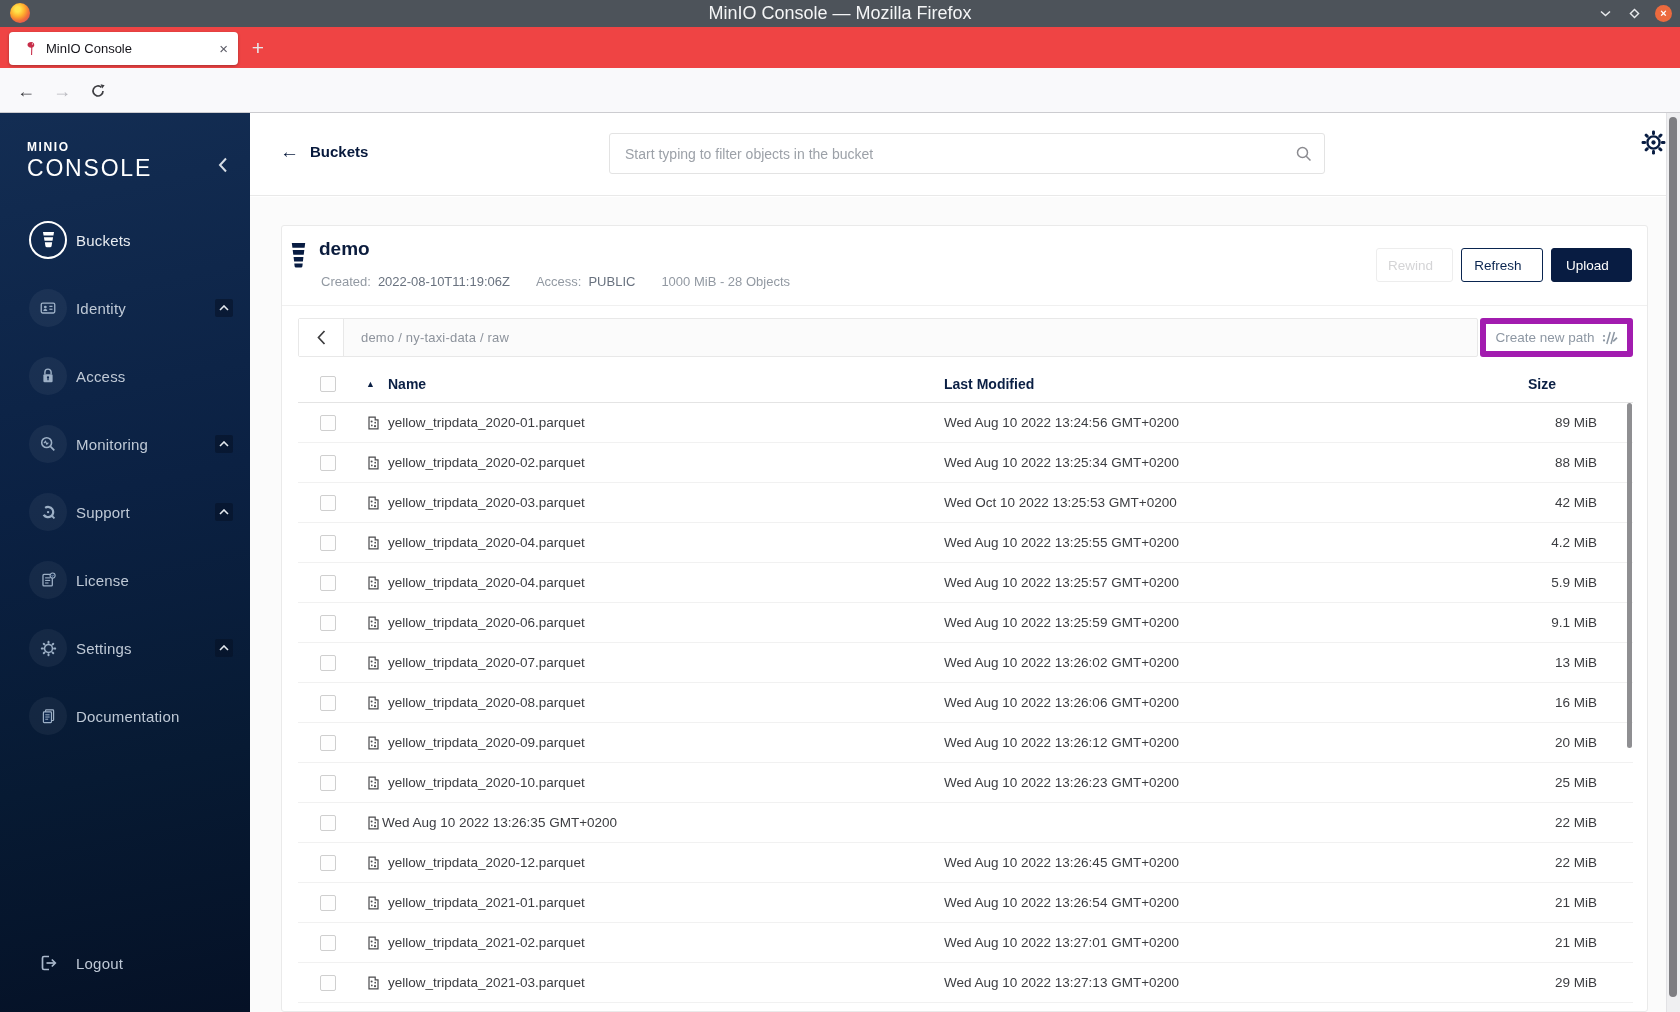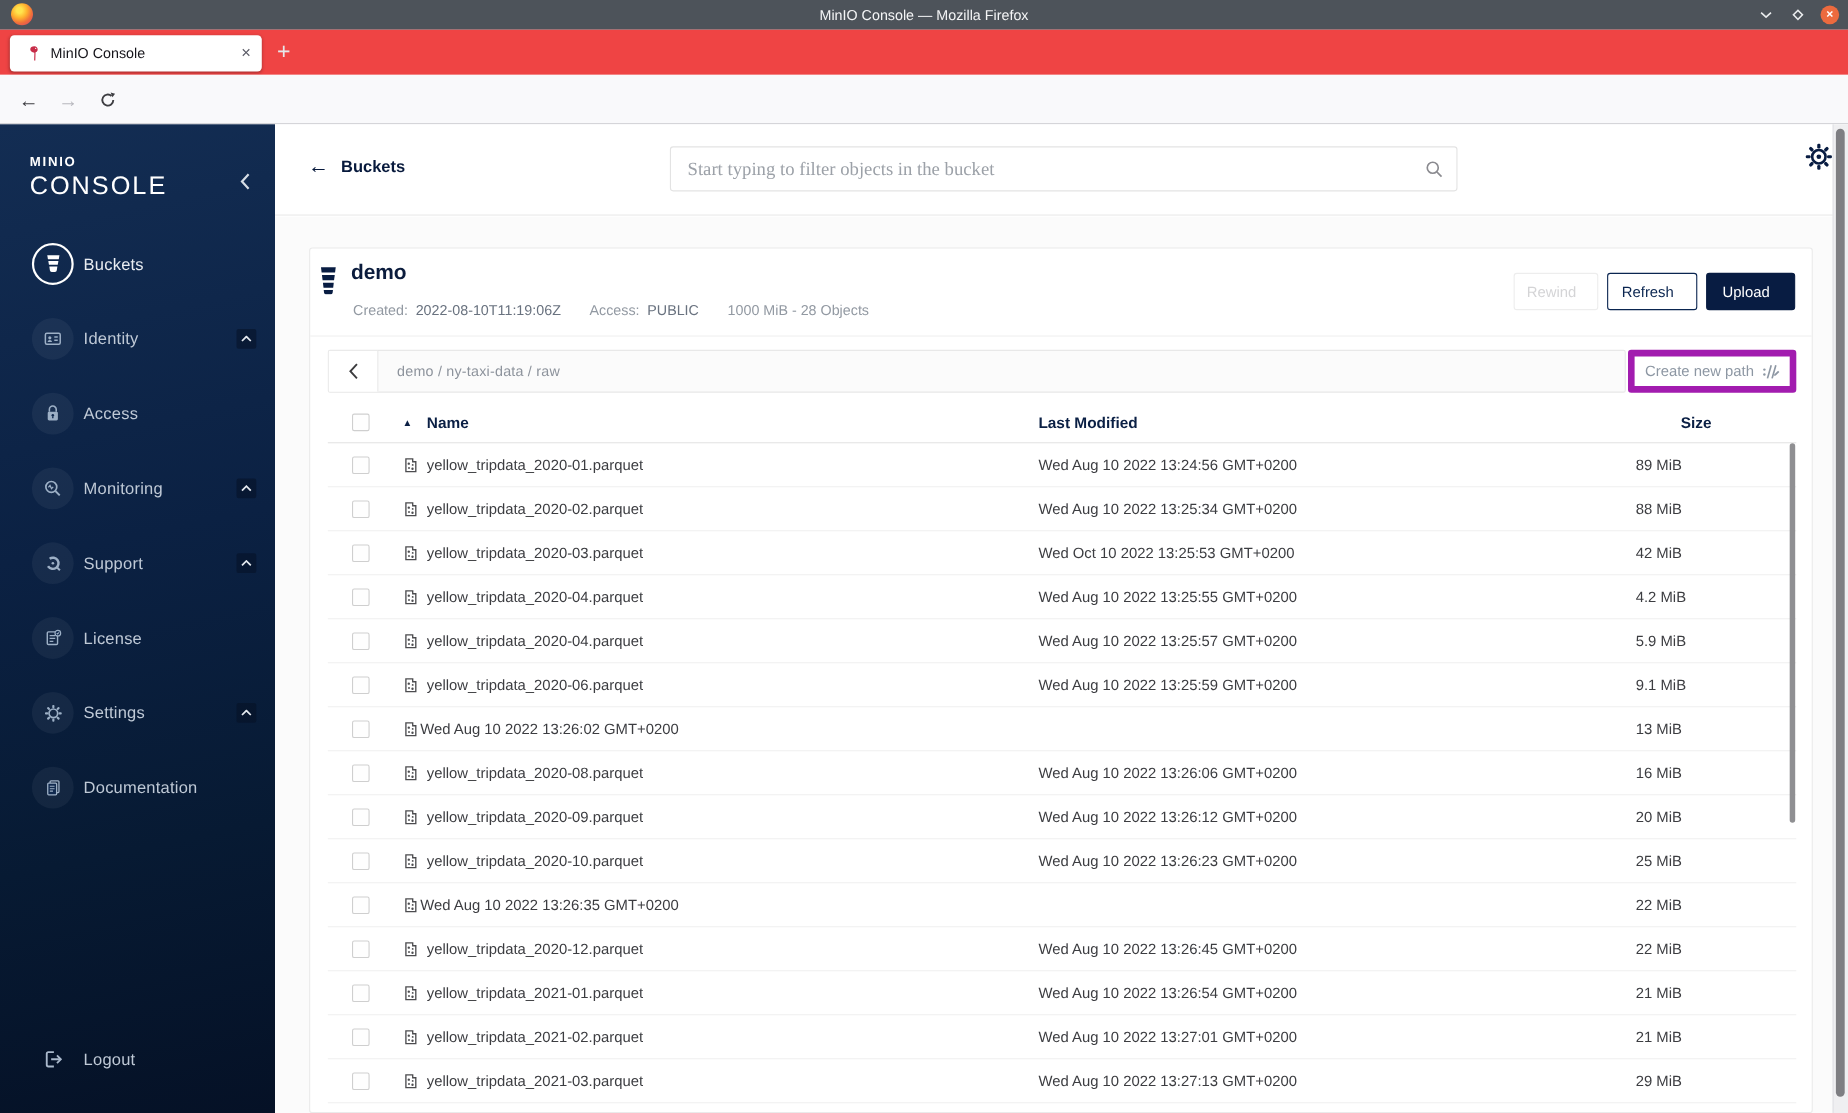--- a/index.html
+++ b/index.html
@@ -3,21 +3,21 @@
 <meta charset="utf-8">
 <style>
   *{box-sizing:border-box;margin:0;padding:0}
   html,body{width:1680px;height:1012px;overflow:hidden;font-family:"Liberation Sans",sans-serif;background:#fff}
   svg{display:block}
 
   
   .titlebar{position:absolute;left:0;top:0;width:1680px;height:27px;background:#4d535a;color:#fff}
   .fx-logo{position:absolute;left:10px;top:3px;width:20px;height:20px;border-radius:50%;
     background:radial-gradient(circle at 38% 32%,#ffe44d 0 14%,#ffb12e 38%,#f0703a 62%,#d7356f 100%)}
-  .win-title{position:absolute;left:0;top:0;width:100%;height:27px;line-height:27px;text-align:center;font-size:13px;color:#f4f5f6}
+  .win-title{position:absolute;left:0;top:0;width:100%;height:27px;line-height:27px;text-align:center;font-size:18px;color:#f4f5f6}
   .win-controls{position:absolute;right:8px;top:0;height:27px;display:flex;align-items:center;gap:13px}
   .wc{width:16px;height:16px;display:flex;align-items:center;justify-content:center;color:#e8eaec}
   .wc-close{width:17px;height:17px;border-radius:50%;background:#ec6a3e;color:#fff;font-size:11px;font-weight:bold;line-height:17px;text-align:center}
 
   .tabstrip{position:absolute;left:0;top:27px;width:1680px;height:41px;background:#ef4444}
   .tab{position:absolute;left:9px;top:5px;width:229px;height:33px;background:#fff;border-radius:4px;display:flex;align-items:center;box-shadow:0 1px 3px rgba(0,0,0,.3)}
   .tab-title{font-size:13px;color:#15141a;margin-left:9px;flex:1}
   .tab-close{margin-right:10px;color:#5b5b66;font-size:15px;line-height:15px}
   .new-tab{position:absolute;left:243px;top:6px;width:30px;height:30px;color:#e6e7e9;font-size:21px;text-align:center;line-height:29px}
 
@@ -46,21 +46,21 @@
   .nav-label{margin-left:9px;font-size:15px;color:#bfc9d6;letter-spacing:.2px}
   .nav-item.active .nav-label{color:#e9edf2}
   .caret{position:absolute;right:17px;width:18px;height:18px;background:rgba(5,16,36,.55);border-radius:2px;display:flex;align-items:center;justify-content:center}
 
   
   .main-header{position:absolute;left:250px;top:113px;width:1430px;height:83px;background:#fff;border-bottom:1px solid #e9e9e9}
   .back-group{position:absolute;left:30px;top:29px;display:flex;align-items:center;color:#07193C}
   .back-arrow{font-size:19px;line-height:19px}
   .back-label{margin-left:11px;font-size:15px;font-weight:bold}
   .obj-search{position:absolute;left:359px;top:20px;width:716px;height:41px;background:#fff;border:1px solid #e3e3e3;border-radius:3px}
-  .obj-search input{width:100%;height:100%;border:0;outline:none;padding:0 40px 0 15px;font-size:17px;color:#a21caf;font-family:Liberation Serif, serif;background:transparent}
+  .obj-search input{width:100%;height:100%;border:0;outline:none;padding:0 40px 0 15px;font-size:14px;color:#a21caf;font-family:Liberation Sans, sans-serif;background:transparent}
   .obj-search input::placeholder{color:#9ca1a8}
   .search-mag{position:absolute;right:11px;top:11px;color:#8b8b90}
   .top-gear{position:absolute;right:13px;top:16px;color:#081C42}
 
   
   .page{position:absolute;left:250px;top:197px;width:1643px;height:815px;background:#fbfbfb}
   .card{position:absolute;left:31px;top:28px;width:1367px;height:787px;background:#fff;border:1px solid #eaeaea;border-radius:3px}
 
   .bucket-header{position:relative;height:80px;border-bottom:1px solid #f0f0f0}
   .bucket-ico{position:absolute;left:9px;top:16px;color:#081C42}
@@ -85,21 +85,21 @@
 
   .tbl-head{position:absolute;left:16px;top:140px;width:1335px;height:37px;display:flex;align-items:center;border-bottom:1px solid #e4e4e4;font-size:14px;font-weight:bold;color:#0a1f44}
   .tbl-rows{position:absolute;left:16px;top:177px;width:1335px}
   .row{display:flex;align-items:center;height:40px;border-bottom:1px solid #f1f1f1;font-size:13.5px;color:#3c3d41;cursor:pointer}
   .c-check{width:16px;margin-left:22px;flex:none}
   .cb{display:block;width:16px;height:16px;border:1px solid #cfcfcf;border-radius:2px;background:#fefefe}
   .c-icon{width:16px;margin-left:30px;flex:none;color:#4c4c4f}
   .c-sort{width:16px;margin-left:30px;flex:none;font-size:9px;color:#0a1f44;text-align:left}
   .c-name{width:556px;margin-left:6px;flex:none;white-space:nowrap;overflow:hidden}
   .c-mod{flex:1;white-space:nowrap}
-  .c-size{width:110px;flex:none;text-align:left;padding-right:0;margin-right:36px}
+  .c-size{width:110px;flex:none;text-align:right;padding-right:0;margin-right:36px}
   .c-size-head{width:110px;flex:none;text-align:center;margin-right:36px}
 
   
   .inner-scroll{position:absolute;left:1627px;top:403px;width:5px;height:345px;background:#8f8f92;border-radius:3px}
   .win-scroll{position:absolute;left:1666px;top:113px;width:14px;height:899px;background:#efeff1;border-left:1px solid #e2e2e5}
   .win-thumb{position:absolute;left:1669px;top:117px;width:8px;height:880px;background:#7e7e82;border-radius:4px}
 </style>
 </head>
 <body>
 
@@ -593,20 +593,21 @@
           </span>
           <span class="c-icon">
             <svg width="15" height="16" viewBox="0 0 16 16">
               <path d="M3.2 1.8h6.6v2.8h3v9.6H3.2z" fill="none" stroke="#4c4c4f" stroke-width="1.3"></path>
               <circle cx="6" cy="6.4" r="1.15" fill="#4c4c4f"></circle>
               <circle cx="9.8" cy="7.6" r=".9" fill="#4c4c4f"></circle>
               <circle cx="6.2" cy="10.6" r=".9" fill="#4c4c4f"></circle>
               <circle cx="9.6" cy="11.4" r="1.15" fill="#4c4c4f"></circle>
             </svg>
           </span>
+          <span class="c-name">yellow_tripdata_2020-07.parquet</span>
           <span class="c-mod">Wed Aug 10 2022 13:26:02 GMT+0200</span>
           <span class="c-size">13 MiB</span>
         </div>
 
         <div class="row">
           <span class="c-check">
             <span class="cb"></span>
           </span>
           <span class="c-icon">
             <svg width="15" height="16" viewBox="0 0 16 16">

